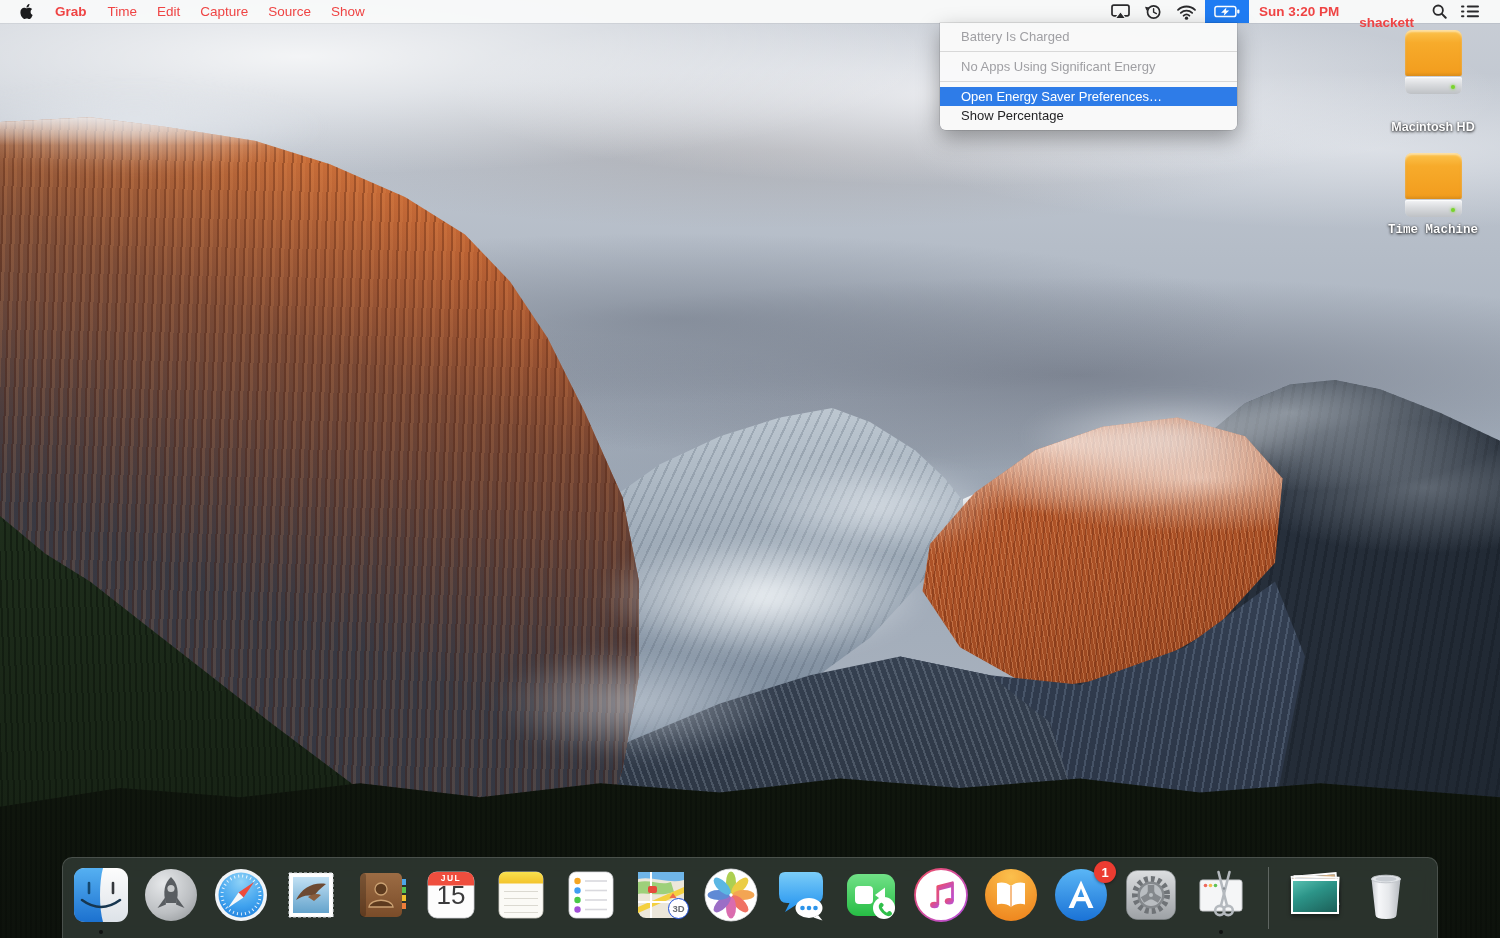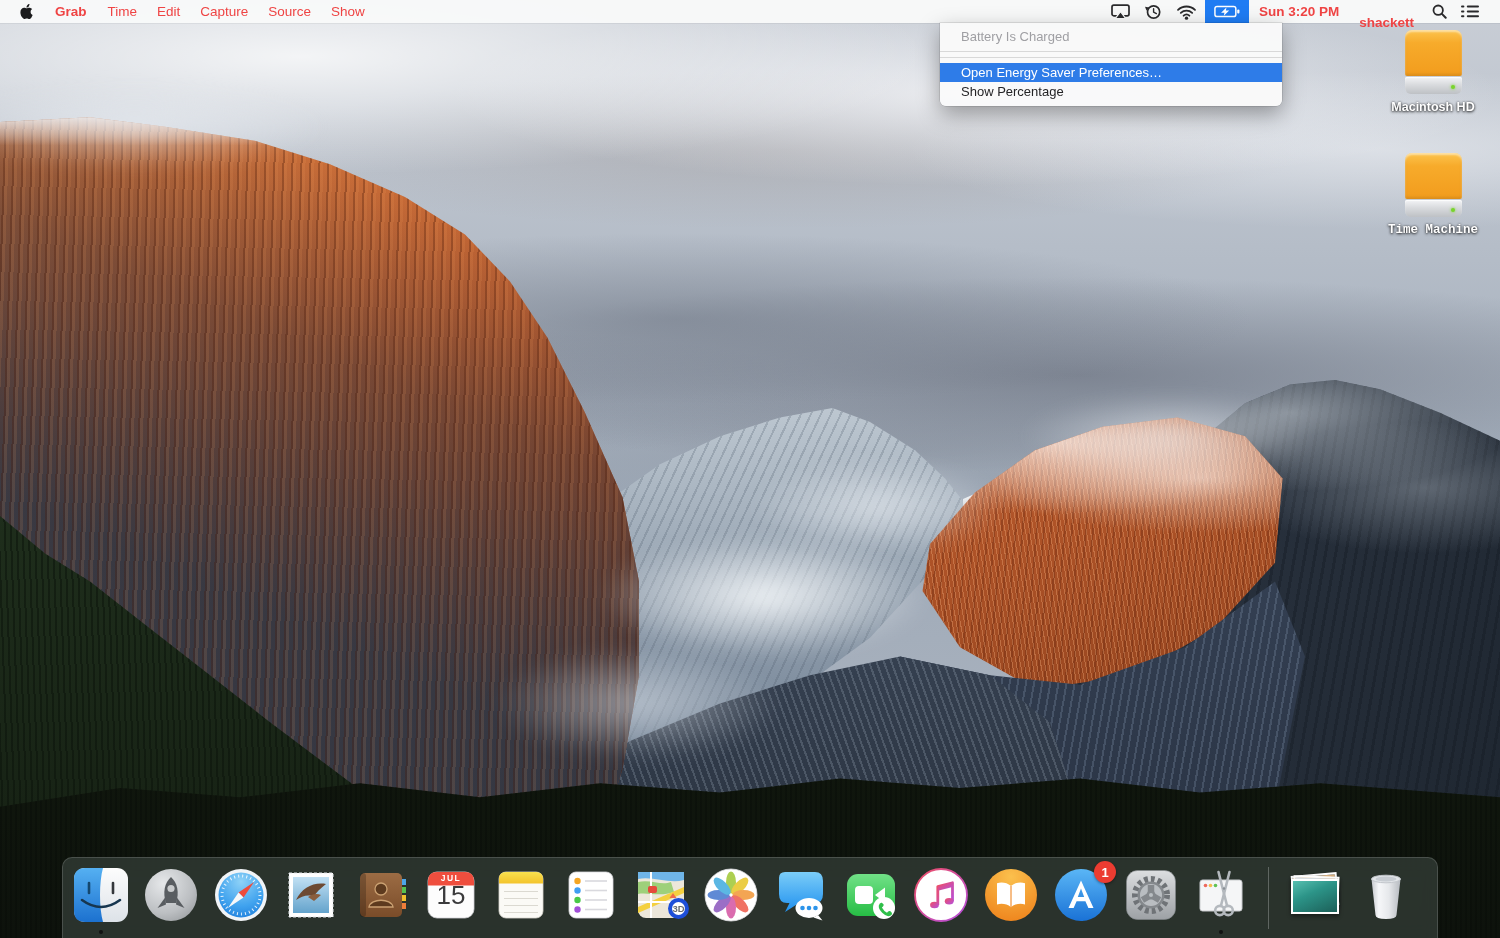--- a/index.html
+++ b/index.html
@@ -106,36 +106,36 @@
   .menu-item { padding:0 10px; height:100%; display:flex; align-items:center; white-space:nowrap; }
   .menu-item.bold { font-weight:700; padding:0 11px; }
   .mb-right { margin-left:auto; display:flex; align-items:center; height:100%; padding-right:14px; }
   .status-icon { height:100%; display:flex; align-items:center; padding:0 7px; }
   .battery-box { height:100%; display:flex; align-items:center; padding:0 9px; background:#1f7cf3; margin:0 1px; }
   .mb-clock, .mb-user { padding:0 9px; white-space:nowrap;font-weight:bold; }
   .mb-user { padding:0 11px;margin-top:22px; }
 
   
   .menu-dropdown {
-    position:absolute; top:23px; left:940px; width:342px; z-index:60;
+    position:absolute; top:23px; left:940px; width:297px; z-index:60;
     background:rgba(250,250,250,.96);
     border-radius:0 0 6px 6px;
     box-shadow:0 8px 22px rgba(0,0,0,.35), 0 0 0 0.5px rgba(0,0,0,.18);
     padding:4px 0 5px 0;
     font-size:13px;
   }
   .mi { height:19px; line-height:19px; padding:0 21px; white-space:nowrap; }
   .mi.disabled { color:#9f9fa3; }
   .mi.normal { color:#242426; }
   .mi.highlight { background:#2e7ce8; color:#fff; }
   .msep { height:1px; background:rgba(0,0,0,.13); margin:5px 0; }
 
   
   .desktop-icon { position:absolute; width:118px; left:1374px; display:flex; flex-direction:column; align-items:center; z-index:10; }
-  .di-1 { top:30px; } .di-2 { top:153px;font-family:Liberation Mono, monospace; }
+  .di-1 { top:30px;gap:20px; } .di-2 { top:153px;font-family:Liberation Mono, monospace; }
   .drive { width:57px; height:64px; }
   .drive-top {
     height:46px; border-radius:7px 7px 2px 2px;
     background:linear-gradient(180deg,#fcc44e 0%,#f7ab2b 28%,#f29c1d 100%);
     box-shadow:inset 0 2px 2px rgba(255,255,255,.5), inset 0 -2px 3px rgba(0,0,0,.1);
   }
   .drive-bottom {
     height:17px; margin-top:1px; border-radius:2px 2px 6px 6px; position:relative;
     background:linear-gradient(180deg,#f3f4f6 0%,#d9dbde 45%,#bec1c5 100%);
     box-shadow:inset 0 1px 1px rgba(255,255,255,.8);
@@ -158,21 +158,21 @@
   .run-dot { position:absolute; left:50%; transform:translateX(-50%); bottom:-11px; width:4px; height:4px; border-radius:50%; background:rgba(15,15,15,.9); }
   .badge {
     position:absolute; top:-6px; right:-7px; min-width:22px; height:22px; padding:0 4px;
     border-radius:11px; background:#ec3c31; color:#fff; font-size:13px; font-weight:700;
     display:flex; align-items:center; justify-content:center; box-shadow:0 1px 3px rgba(0,0,0,.4);
   }
   .cal-month { position:absolute; top:6px; left:0; right:0; text-align:center; font-size:8.5px; font-weight:700; letter-spacing:1.5px; color:#fff; }
   .cal-day { position:absolute; top:13px; left:0; right:0; text-align:center; font-size:26px; font-weight:400; color:#3b3b3d; }
   .maps-3d {
     position:absolute; right:0px; bottom:4px; width:21px; height:21px; border-radius:50%;
-    background:#fff; border:4px solid #1d4ed8; color:#686c72; font-size:9.5px; font-weight:700;
+    background:#fff; border:1px solid #1d4ed8; color:#686c72; font-size:9.5px; font-weight:700;
     display:flex; align-items:center; justify-content:center;
   }
   .stack { position:relative; width:56px; height:56px; }
   .stack div { position:absolute; border:2px solid #fff; }
   .stack-back { width:46px; height:33px; left:4px; top:7px; transform:rotate(-5deg); background:linear-gradient(160deg,#e8c291,#c9955c); box-shadow:0 1px 3px rgba(0,0,0,.4); }
   .stack-mid { width:46px; height:33px; left:5px; top:9px; transform:rotate(2deg); background:linear-gradient(160deg,#e9eef2,#b9c4cc); box-shadow:0 1px 3px rgba(0,0,0,.4); }
   .stack-front { width:48px; height:35px; left:3px; top:12px; background:linear-gradient(155deg,#57c0b0 0%,#2c9488 40%,#1c5f58 100%); box-shadow:0 2px 4px rgba(0,0,0,.45); }
 </style>
 </head>
 <body>
@@ -258,20 +258,21 @@
             <rect x="5.8" y="10.2" width="12.2" height="2" rx="1"></rect>
           </g>
         </svg>
     </div>
   </div>
 </div>
 
 <div class="menu-dropdown">
   <div class="mi disabled">Battery Is Charged</div>
   <div class="msep"></div>
+  <div class="mi disabled">No Apps Using Significant Energy</div>
   <div class="msep"></div>
   <div class="mi highlight">Open Energy Saver Preferences…</div>
   <div class="mi normal">Show Percentage</div>
 </div>
 
 <div class="desktop-icon di-1">
   <div class="drive">
     <div class="drive-top"></div>
     <div class="drive-bottom">
         <span class="drive-led"></span>

